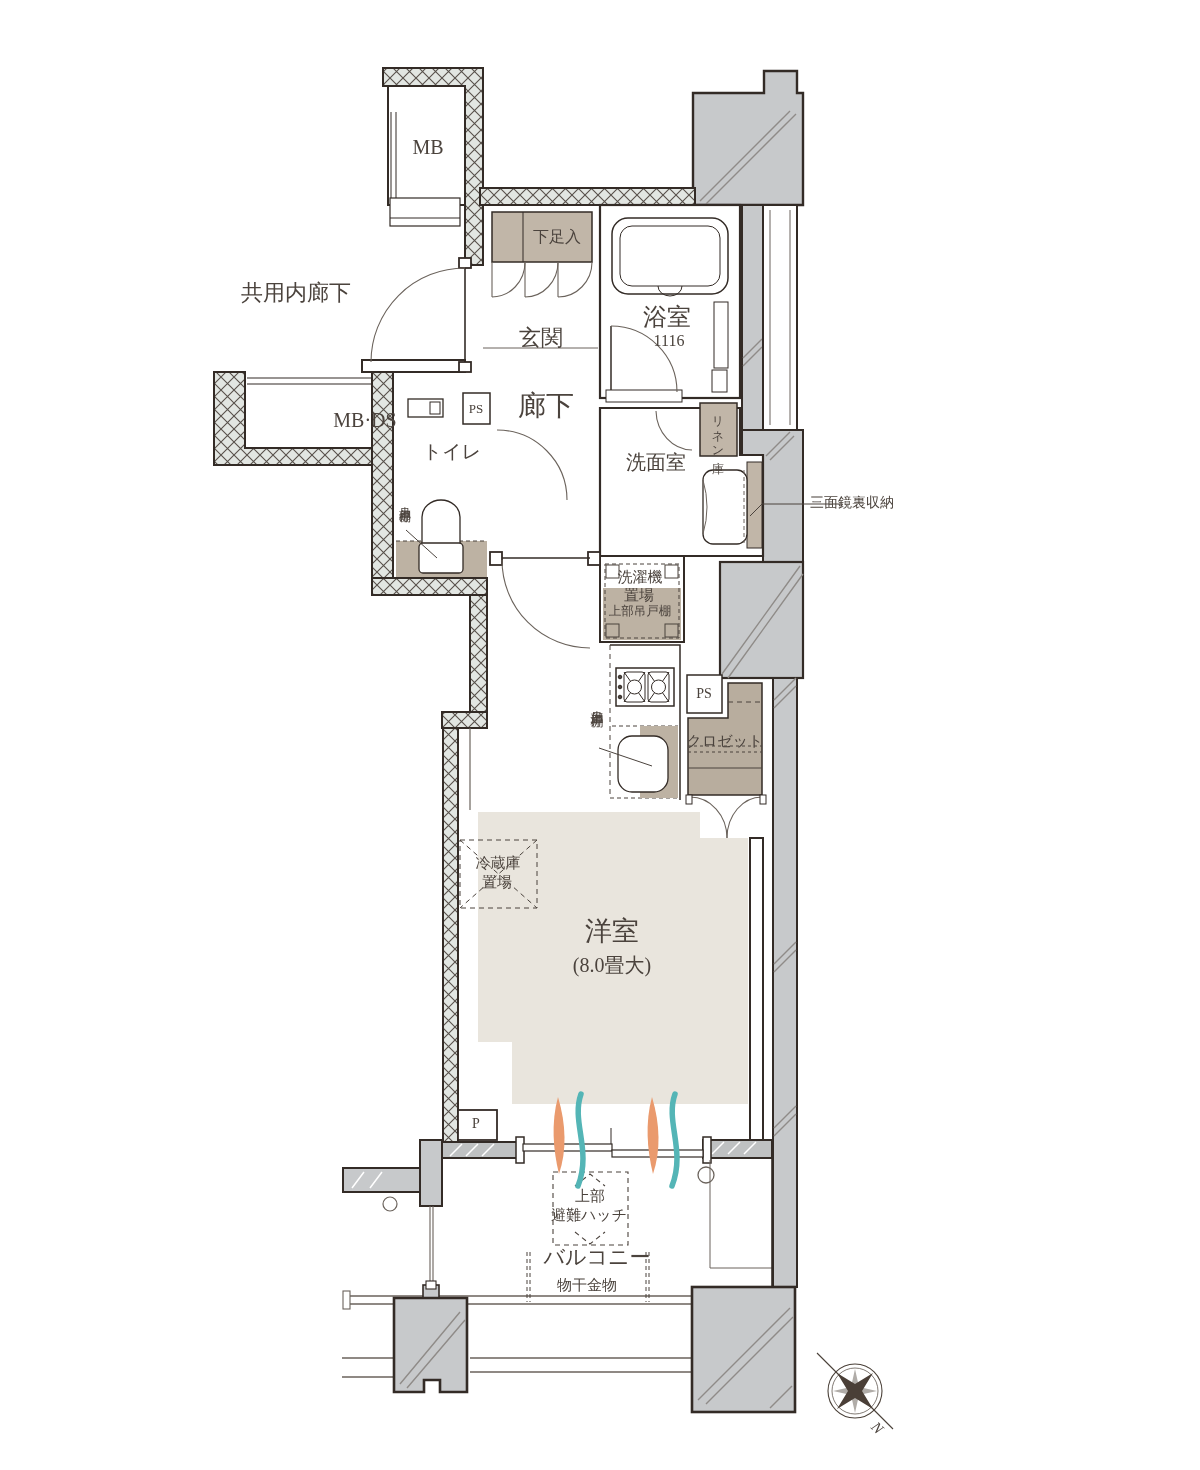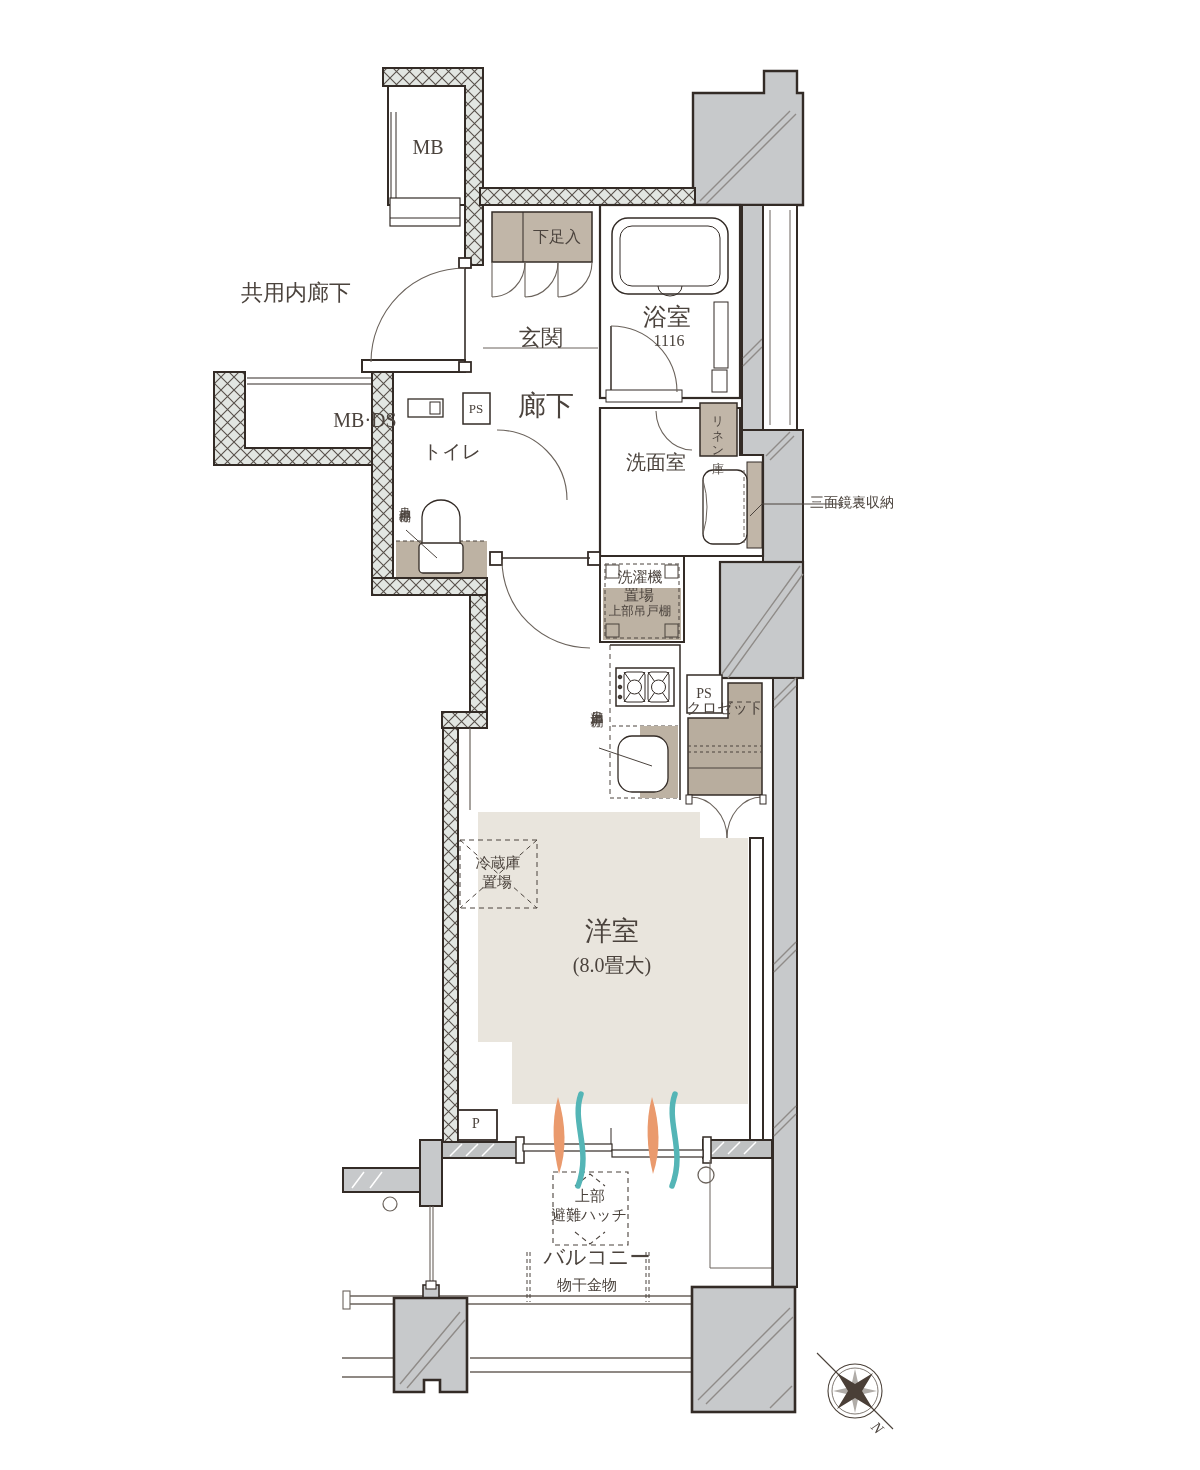--- a/index.html
+++ b/index.html
@@ -280,21 +280,21 @@
 <div class="lbl" style="left:452px;top:451px;font-size:19px;">トイレ</div>
 <div class="lbl vert" style="left:405px;top:500px;font-size:12px;">上部吊戸棚</div>
 <div class="lbl" style="left:656px;top:462px;font-size:20px;">洗面室</div>
 <div class="lbl vert" style="left:718px;top:430px;font-size:12px;">リネン庫</div>
 <div class="lbl" style="left:852px;top:503px;font-size:14px;">三面鏡裏収納</div>
 <div class="lbl" style="left:640px;top:577px;font-size:15px;text-align:right;">洗濯機</div>
 <div class="lbl" style="left:639px;top:595px;font-size:15px;">置場</div>
 <div class="lbl" style="left:640px;top:611px;font-size:12.5px;">上部吊戸棚</div>
 <div class="lbl vert" style="left:597px;top:703px;font-size:13px;">上部吊戸棚</div>
 <div class="lbl" style="left:704px;top:694px;font-size:14px;">PS</div>
-<div class="lbl" style="left:725px;top:708px;font-size:15px;">クロゼット</div>
+<div class="lbl" style="left:725px;top:741px;font-size:15px;">クロゼット</div>
 <div class="lbl" style="left:498px;top:863px;font-size:15px;">冷蔵庫</div>
 <div class="lbl" style="left:497px;top:882px;font-size:15px;">置場</div>
 <div class="lbl" style="left:612px;top:931px;font-size:27px;">洋室</div>
 <div class="lbl" style="left:612px;top:965px;font-size:20px;">(8.0畳大)</div>
 <div class="lbl" style="left:476px;top:1124px;font-size:14px;">P</div>
 <div class="lbl" style="left:590px;top:1196px;font-size:15px;">上部</div>
 <div class="lbl" style="left:589px;top:1215px;font-size:15px;">避難ハッチ</div>
 <div class="lbl" style="left:589px;top:1257px;font-size:21px;margin-left:8px;">バルコニー</div>
 <div class="lbl" style="left:587px;top:1285px;font-size:15px;">物干金物</div>
 <div class="lbl rot45" style="left:877px;top:1428px;font-size:15px;font-style:italic;">N</div>

